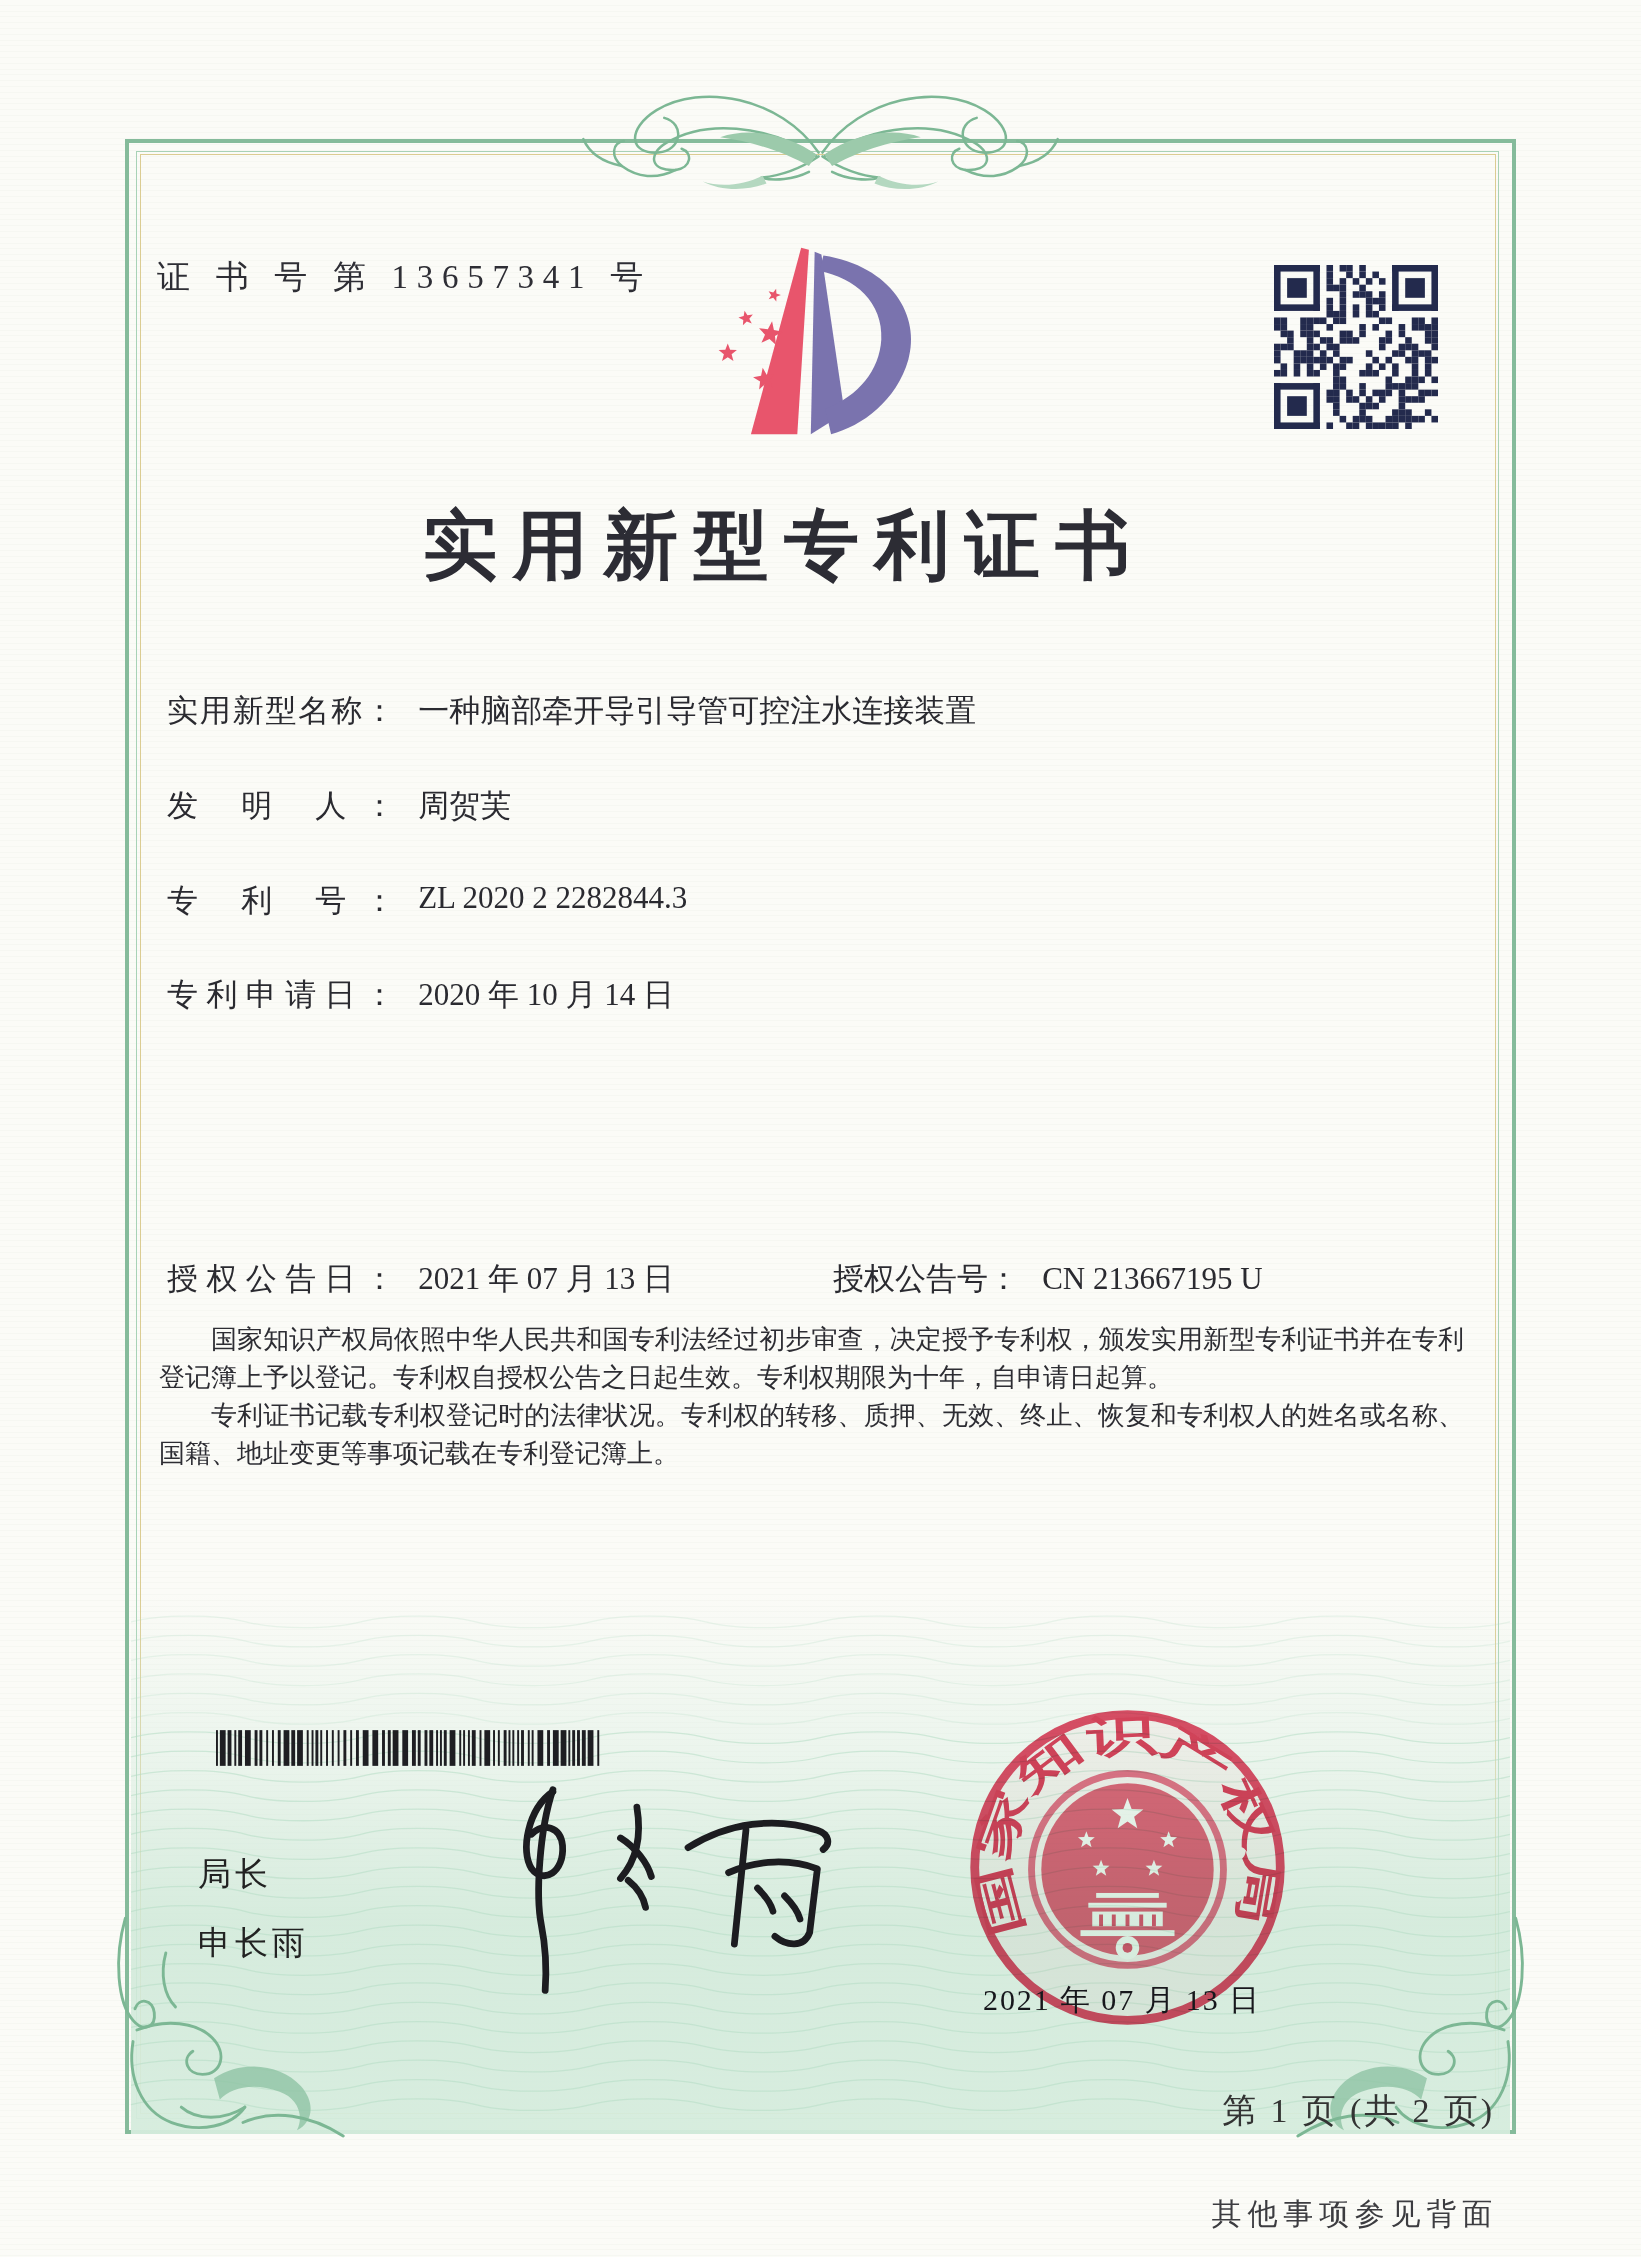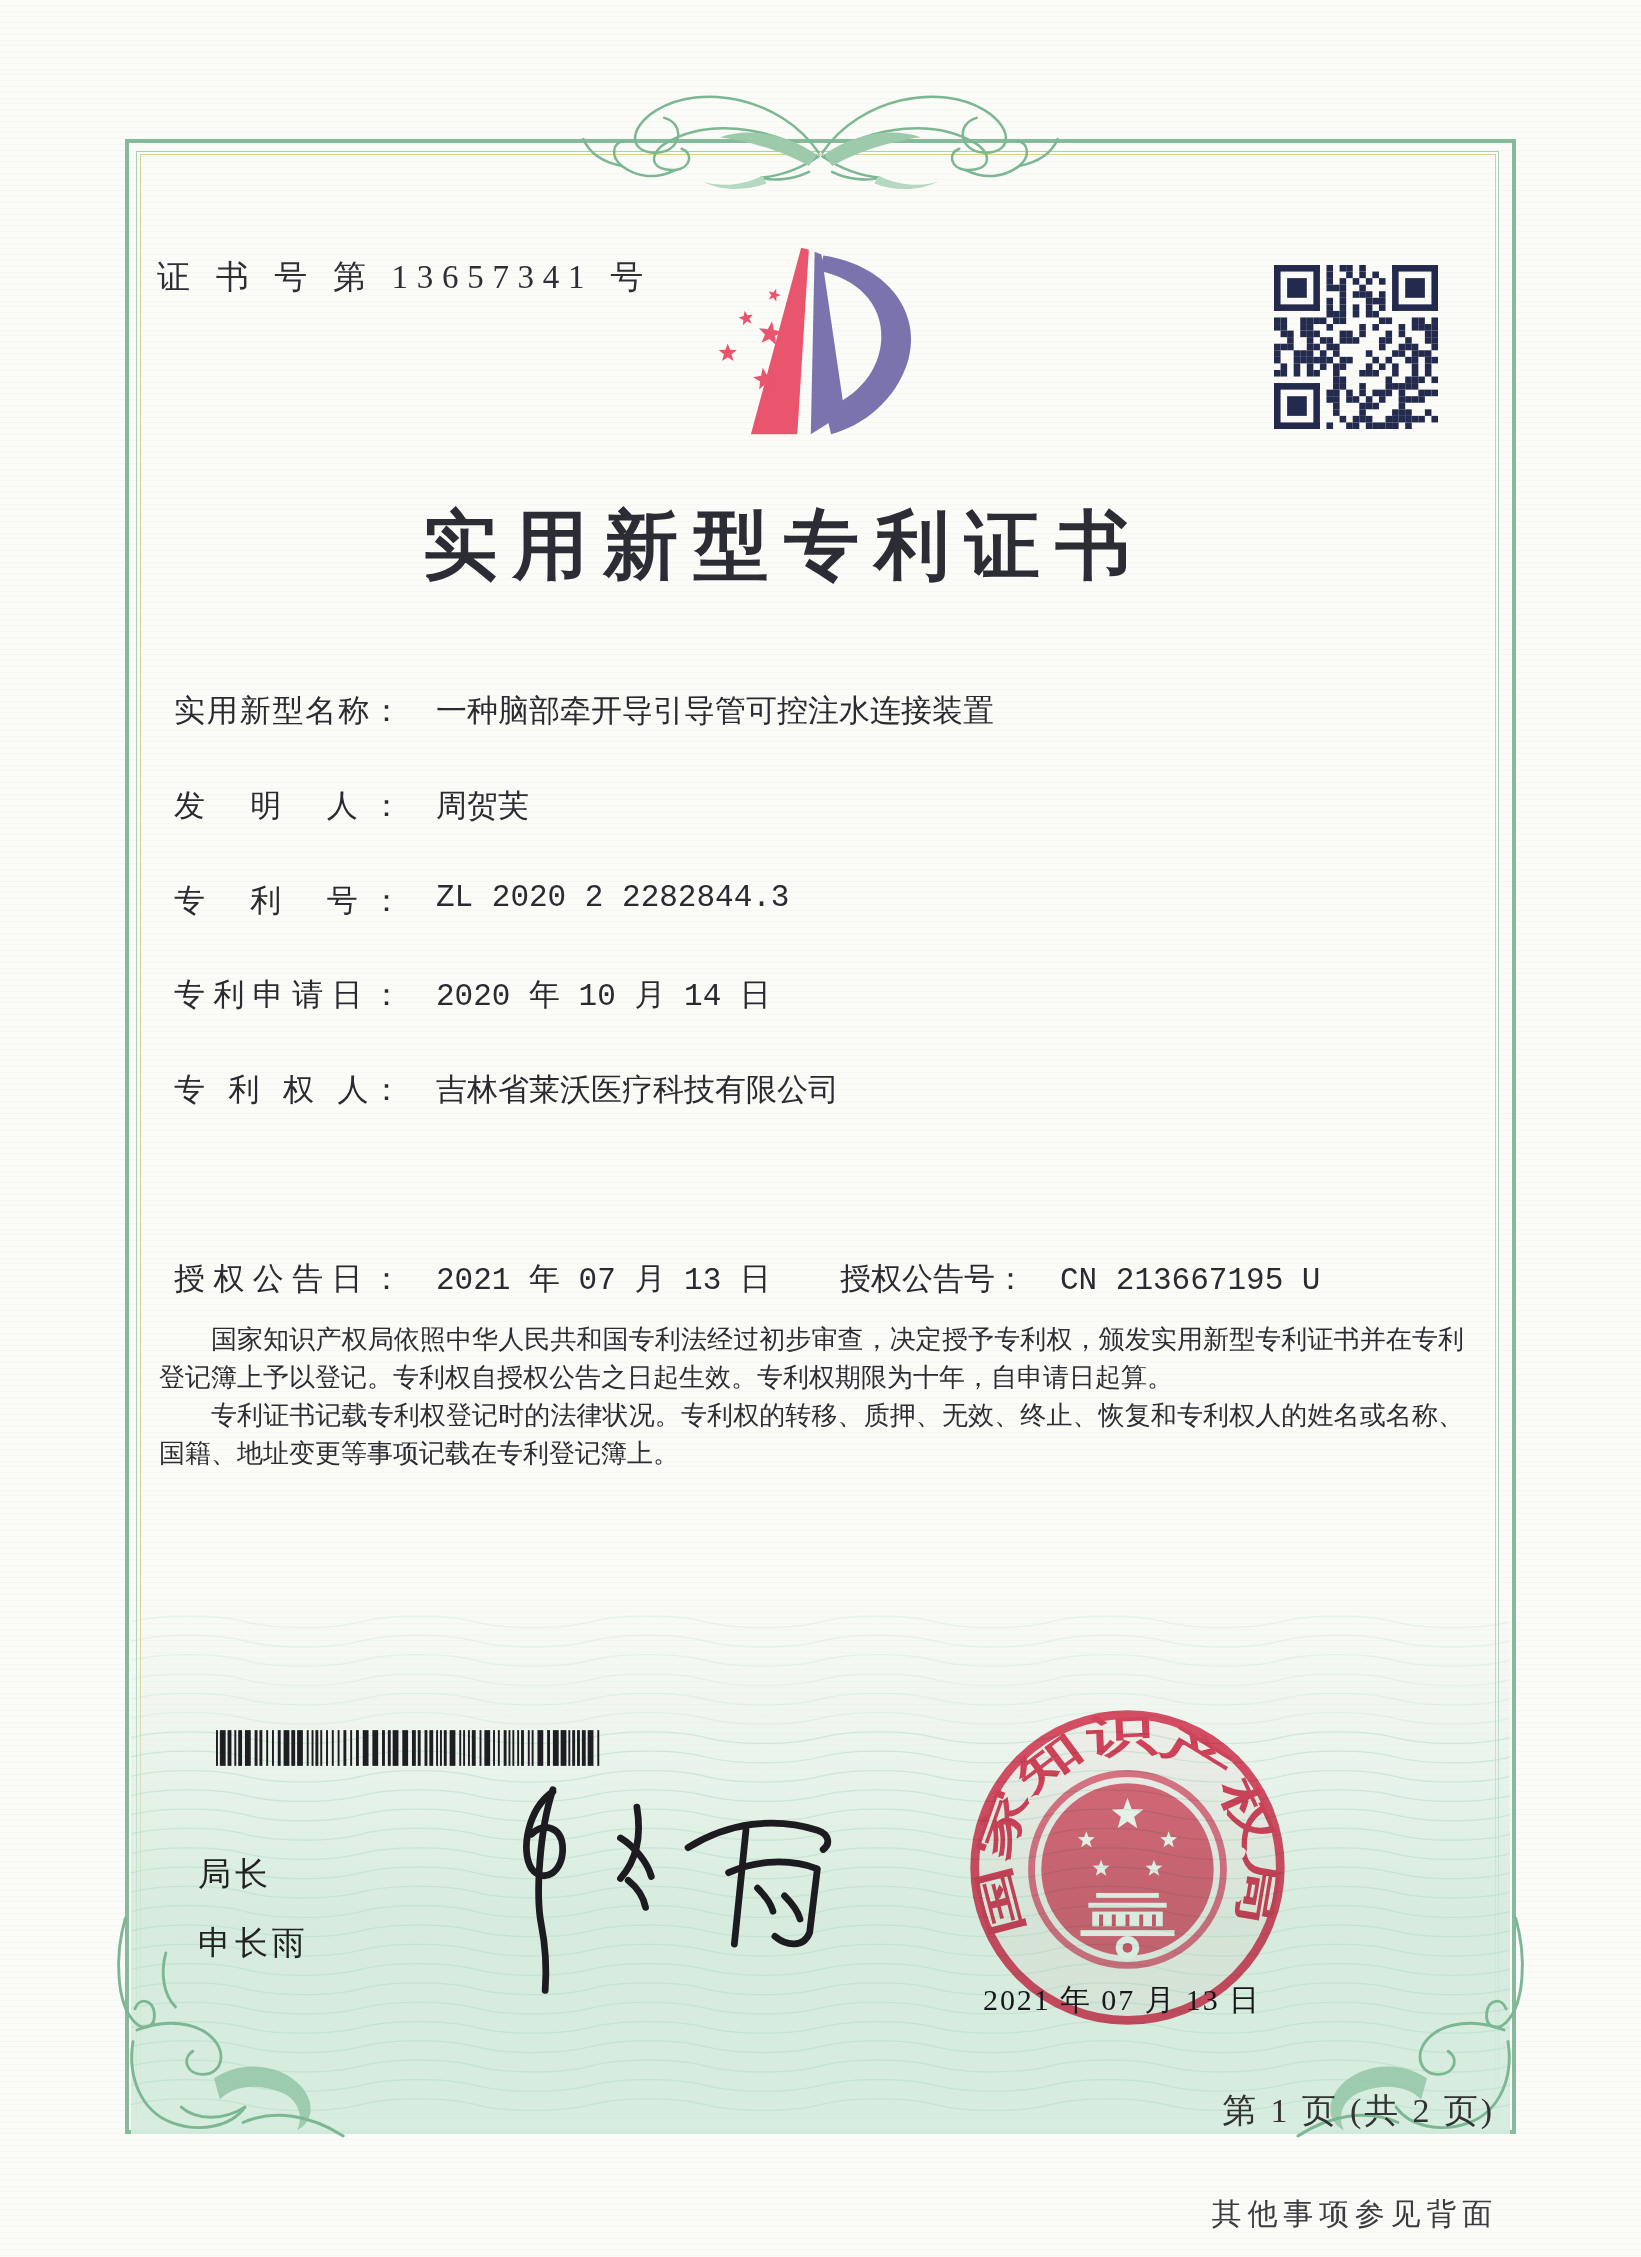--- a/index.html
+++ b/index.html
@@ -21,21 +21,21 @@
   .corner{position:absolute;}
   .corner.left{left:108px;top:1914px;}
   .corner.right{left:1292px;top:1914px;transform:scaleX(-1);}
   
   .cert-no{position:absolute;left:157px;top:255px;font-size:33px;letter-spacing:8.7px;color:#2e2e35;}
   #logo{position:absolute;left:687px;top:243px;}
   #qr{position:absolute;left:1274px;top:265px;}
   .title{position:absolute;left:0;top:496px;width:1568px;text-align:center;
          font-size:75px;font-weight:bold;letter-spacing:15.4px;color:#2c2c34;}
   
-  .row{position:absolute;left:174px;width:1342px;font-size:31px;white-space:nowrap;font-family:Liberation Mono, monospace;}
+  .row{position:absolute;left:167px;width:1342px;font-size:31px;white-space:nowrap;}
   .row .lbl{display:inline-block;width:228px;text-align:justify;text-align-last:justify;
             vertical-align:top;}
   .row .val{margin-left:15.4px;}
   .row .pair2{position:absolute;left:666px;top:0;}
   .r1{top:690px}.r2{top:785px}.r3{top:880px}.r4{top:974px}.r5{top:1069px}.r6{top:1163px}.r7{top:1258px}
   
   .bodytext{position:absolute;left:159px;top:1321px;width:1305px;font-size:26px;
             line-height:38px;text-align:justify;color:#2d2d33;}
   .bodytext p{margin:0;text-indent:2em;}
   
@@ -386,24 +386,20 @@
     <span class="val">周贺芙</span>
   </div>
   <div class="row r3">
     <span class="lbl">专 利 号：</span>
     <span class="val">ZL 2020 2 2282844.3</span>
   </div>
   <div class="row r4">
     <span class="lbl">专利申请日：</span>
     <span class="val">2020 年 10 月 14 日</span>
   </div>
-  <div class="row r5">
-    <span class="lbl">专 利 权 人：</span>
-    <span class="val">吉林省莱沃医疗科技有限公司</span>
-  </div>
   <div class="row r7">
     <span class="lbl">授权公告日：</span>
     <span class="val">2021 年 07 月 13 日</span>
     <span class="pair2">
       <span>授权公告号：</span>
       <span class="val">CN 213667195 U</span>
     </span>
   </div>
 
   <div class="bodytext">

